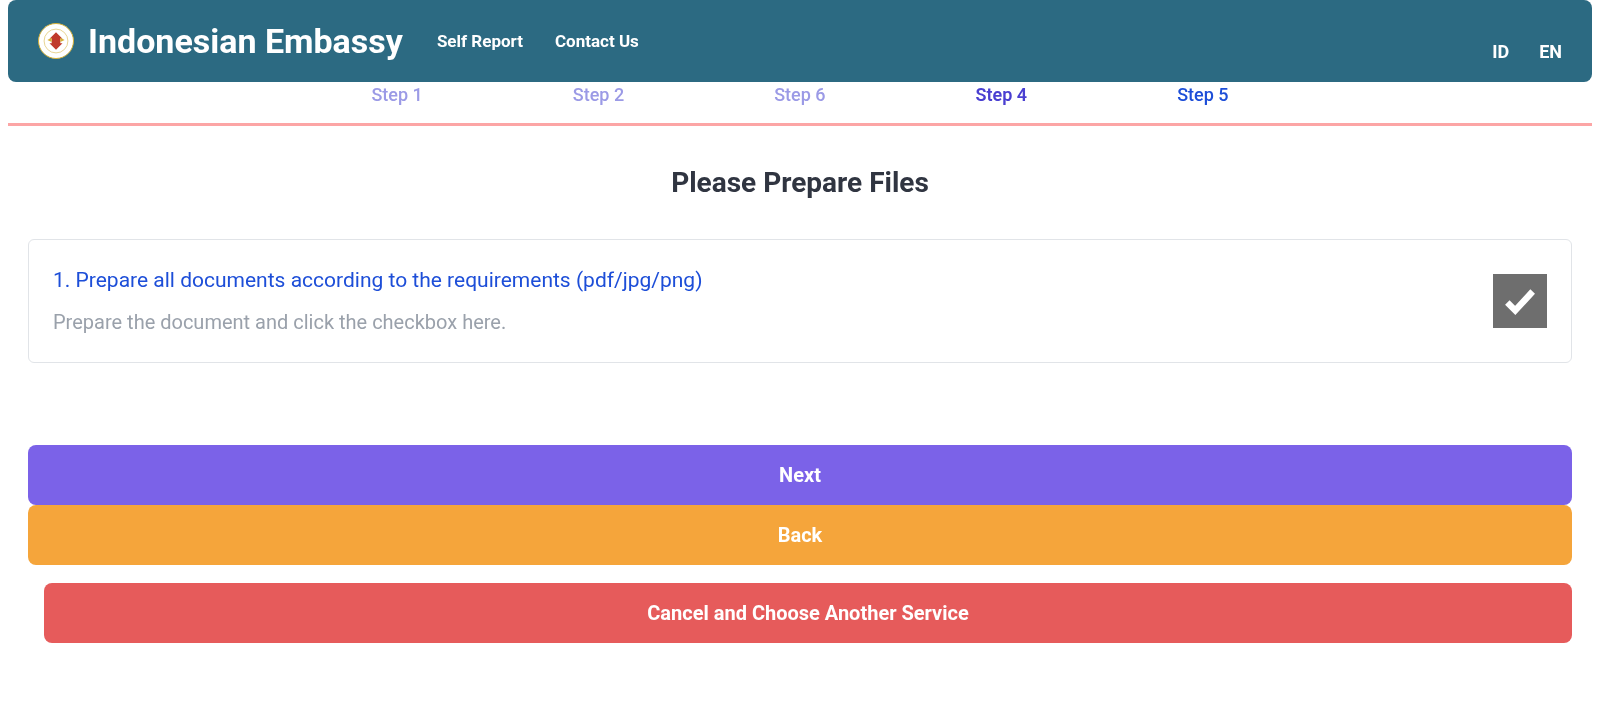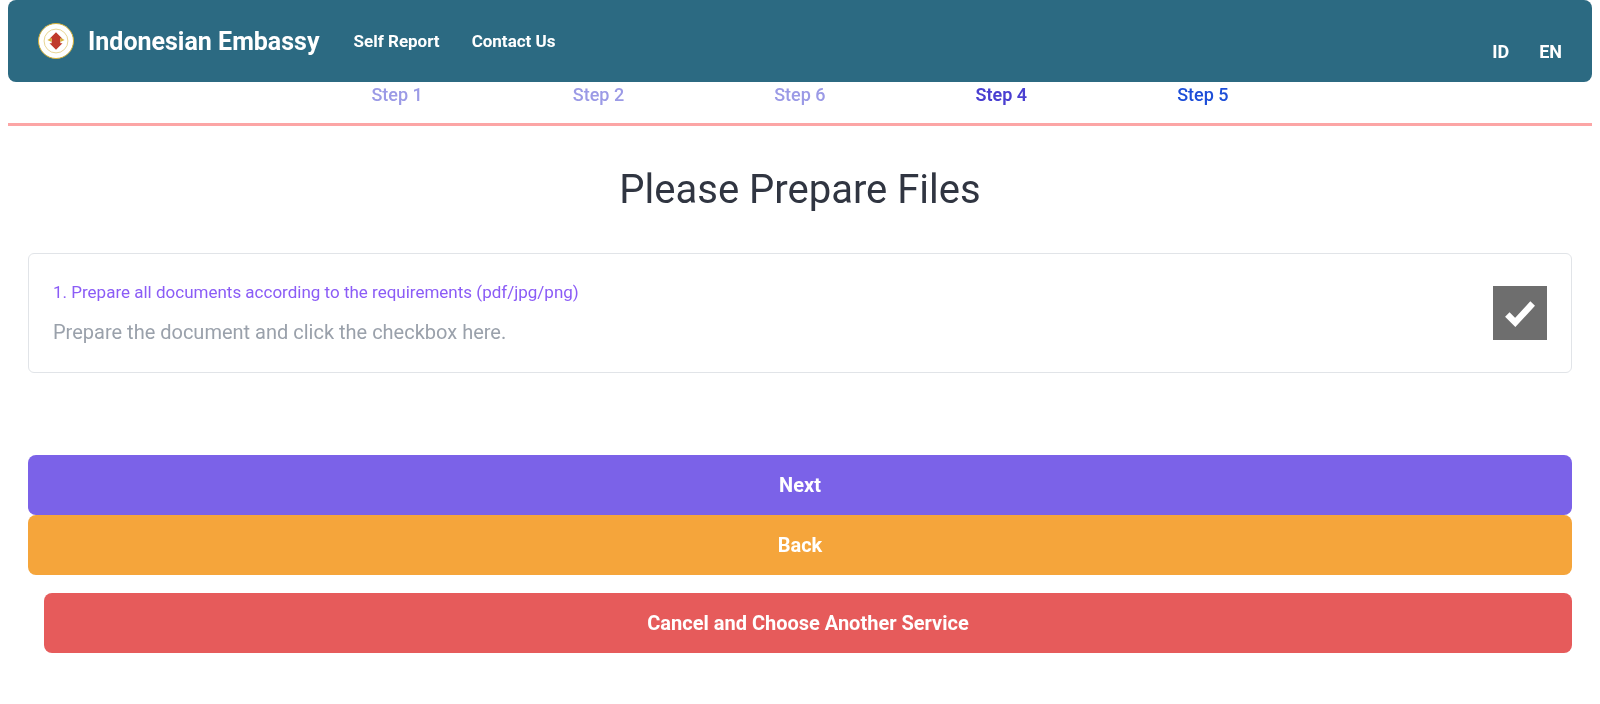--- a/index.html
+++ b/index.html
@@ -47,21 +47,21 @@
       align-items: center;
       justify-content: center;
       border: 1.5px solid #d4af37;
     }
     .logo svg {
       width: 26px;
       height: 26px;
     }
     .brand-text {
       color: #ffffff;
-      font-size: 25px;
+      font-size: 34px;
       font-weight: 700;
     }
     .nav-links {
       display: flex;
       gap: 32px;
     }
     .nav-link {
       color: #ffffff;
       font-size: 17px;
       font-weight: 700;
@@ -98,39 +98,39 @@
       font-weight: 600;
     }
     .step-next {
       color: #1d4ed8;
     }
     .content {
       padding: 40px 20px 0 20px;
     }
     .page-title {
       text-align: center;
-      font-size: 40px;
-      font-weight: 400;
+      font-size: 28px;
+      font-weight: 700;
       color: #303541;
       margin-bottom: 40px;
     }
     .card {
       border: 1px solid #e1e4e8;
       border-radius: 6px;
       padding: 28px 24px;
       display: flex;
       align-items: center;
       justify-content: space-between;
     }
     .card-text {
       flex: 1;
     }
     .instruction-line {
-      font-size: 17px;
-      color: #8b5cf6;
+      font-size: 21px;
+      color: #1d4ed8;
       margin-bottom: 18px;
     }
     .subtext-line {
       font-size: 20px;
       color: #9aa1ab;
     }
     .checkbox {
       width: 54px;
       height: 54px;
       background: #6e6e6e;

